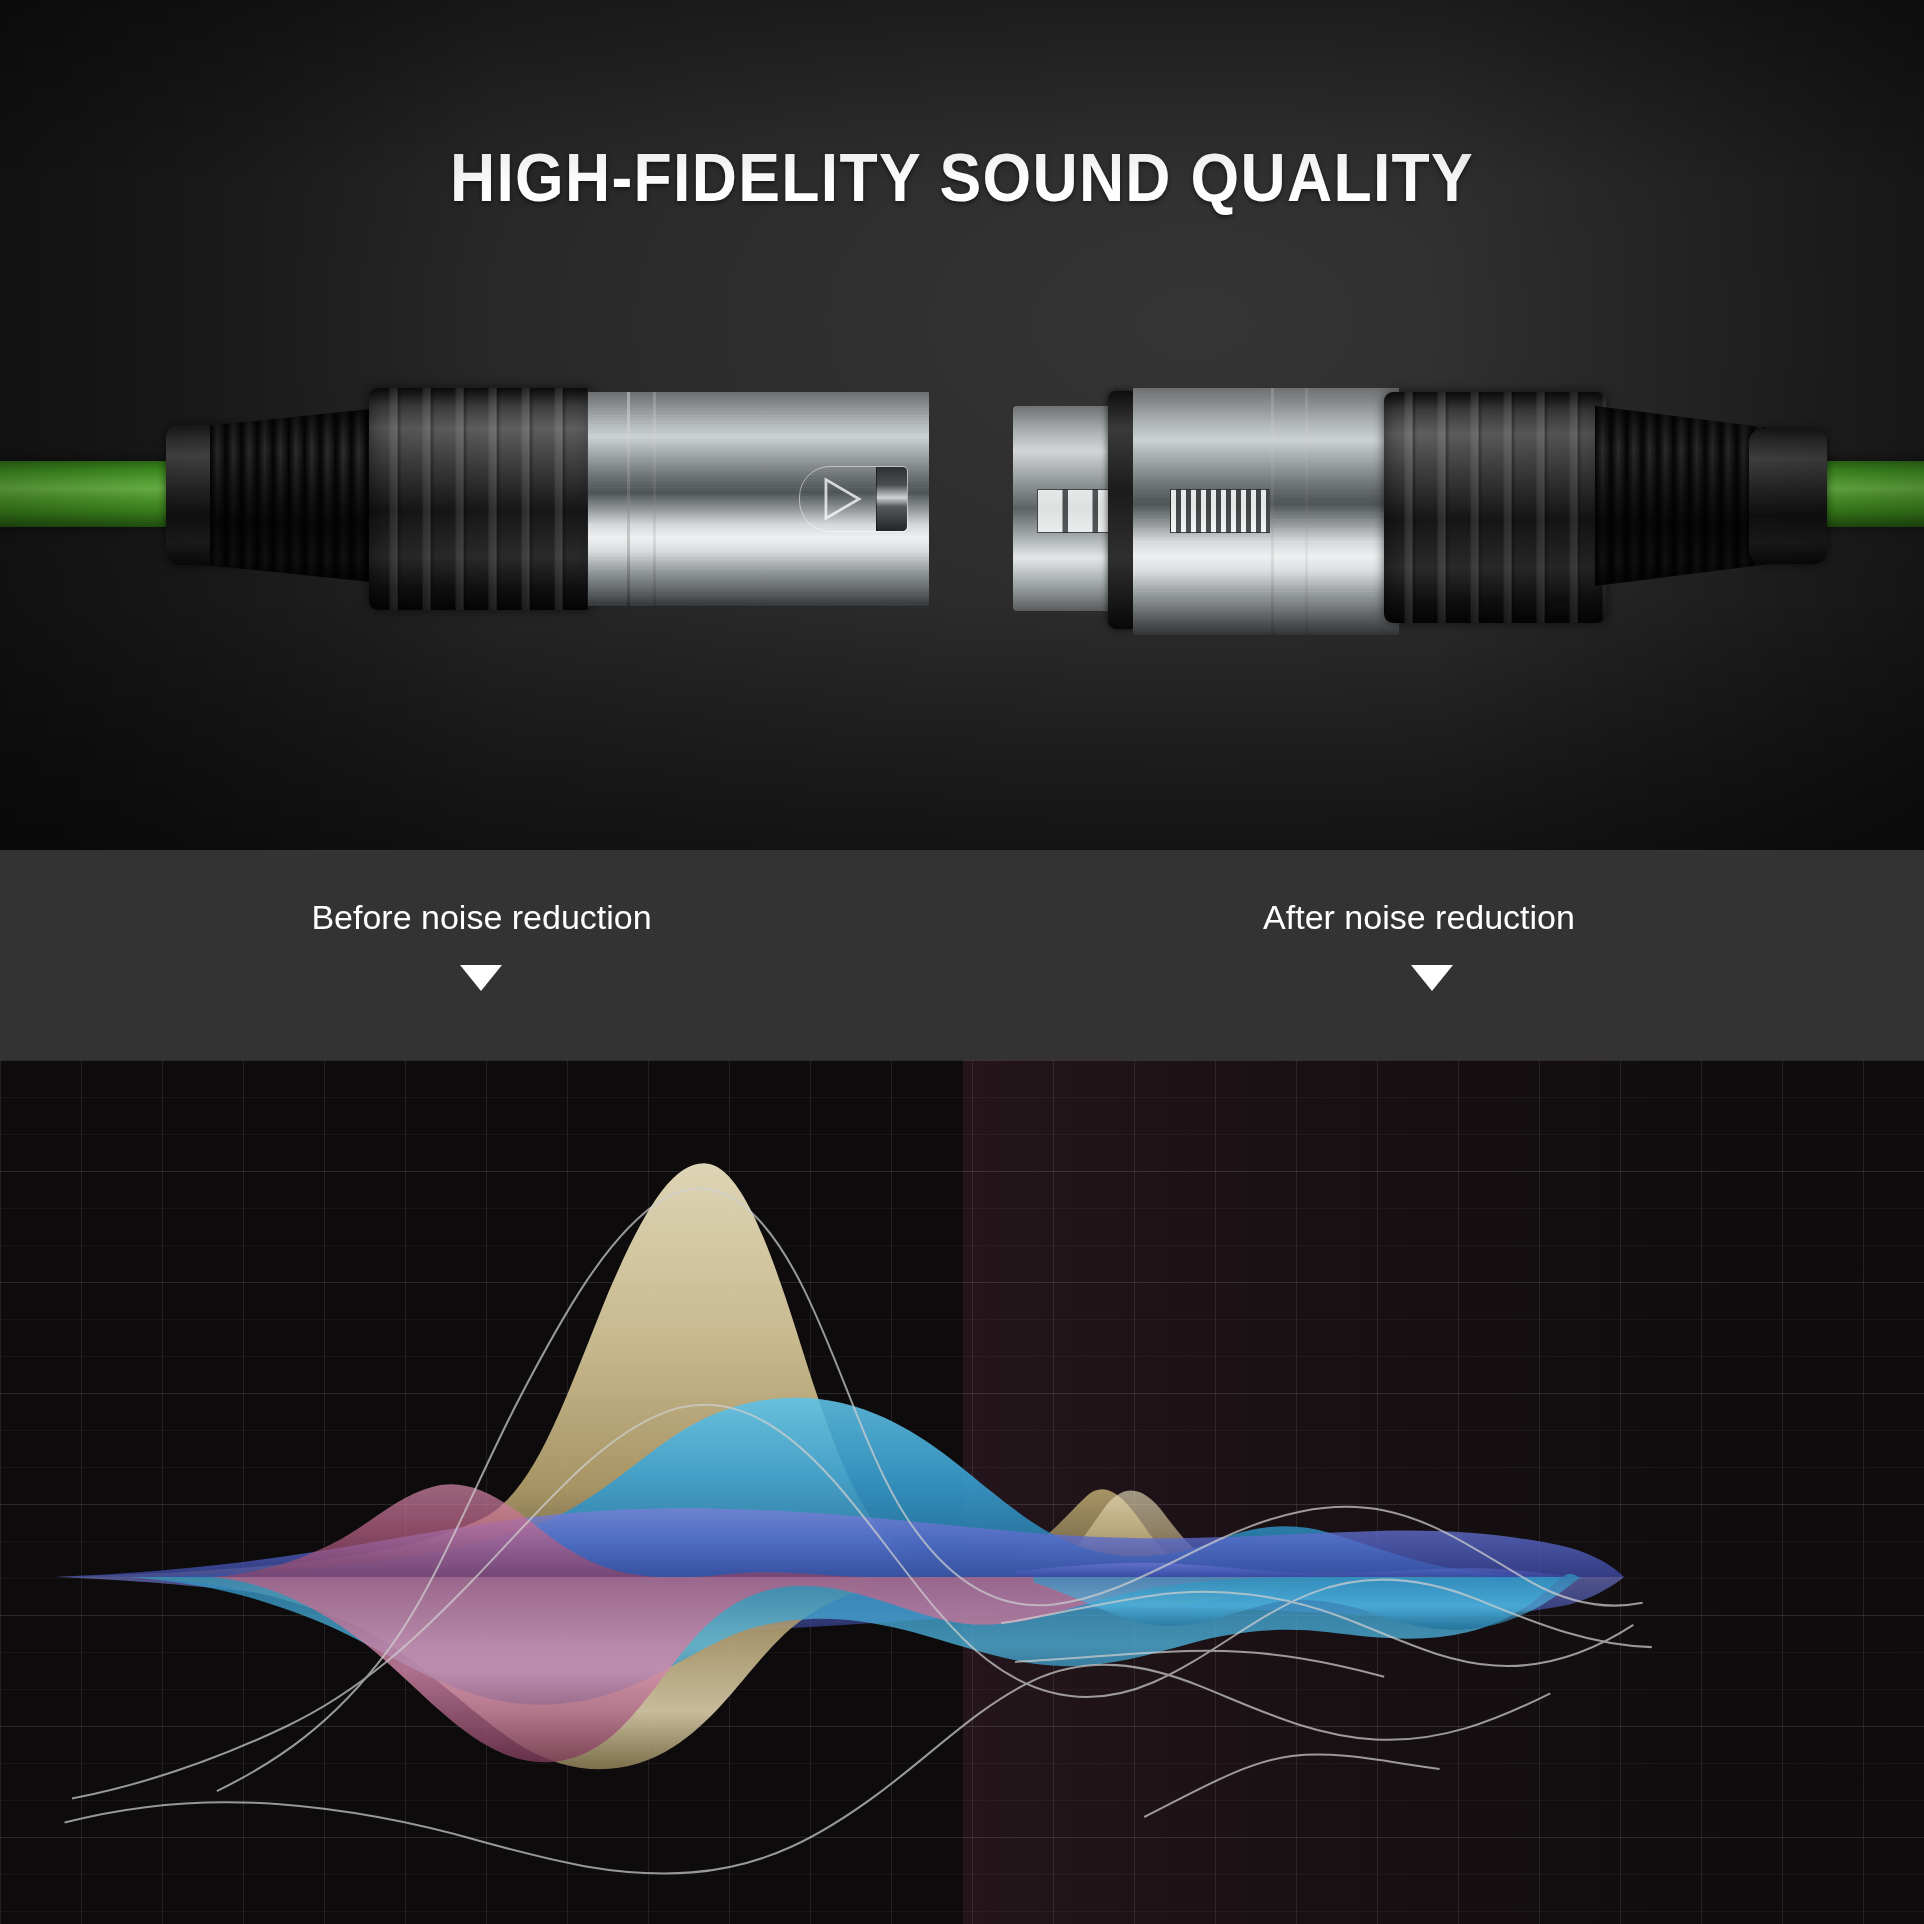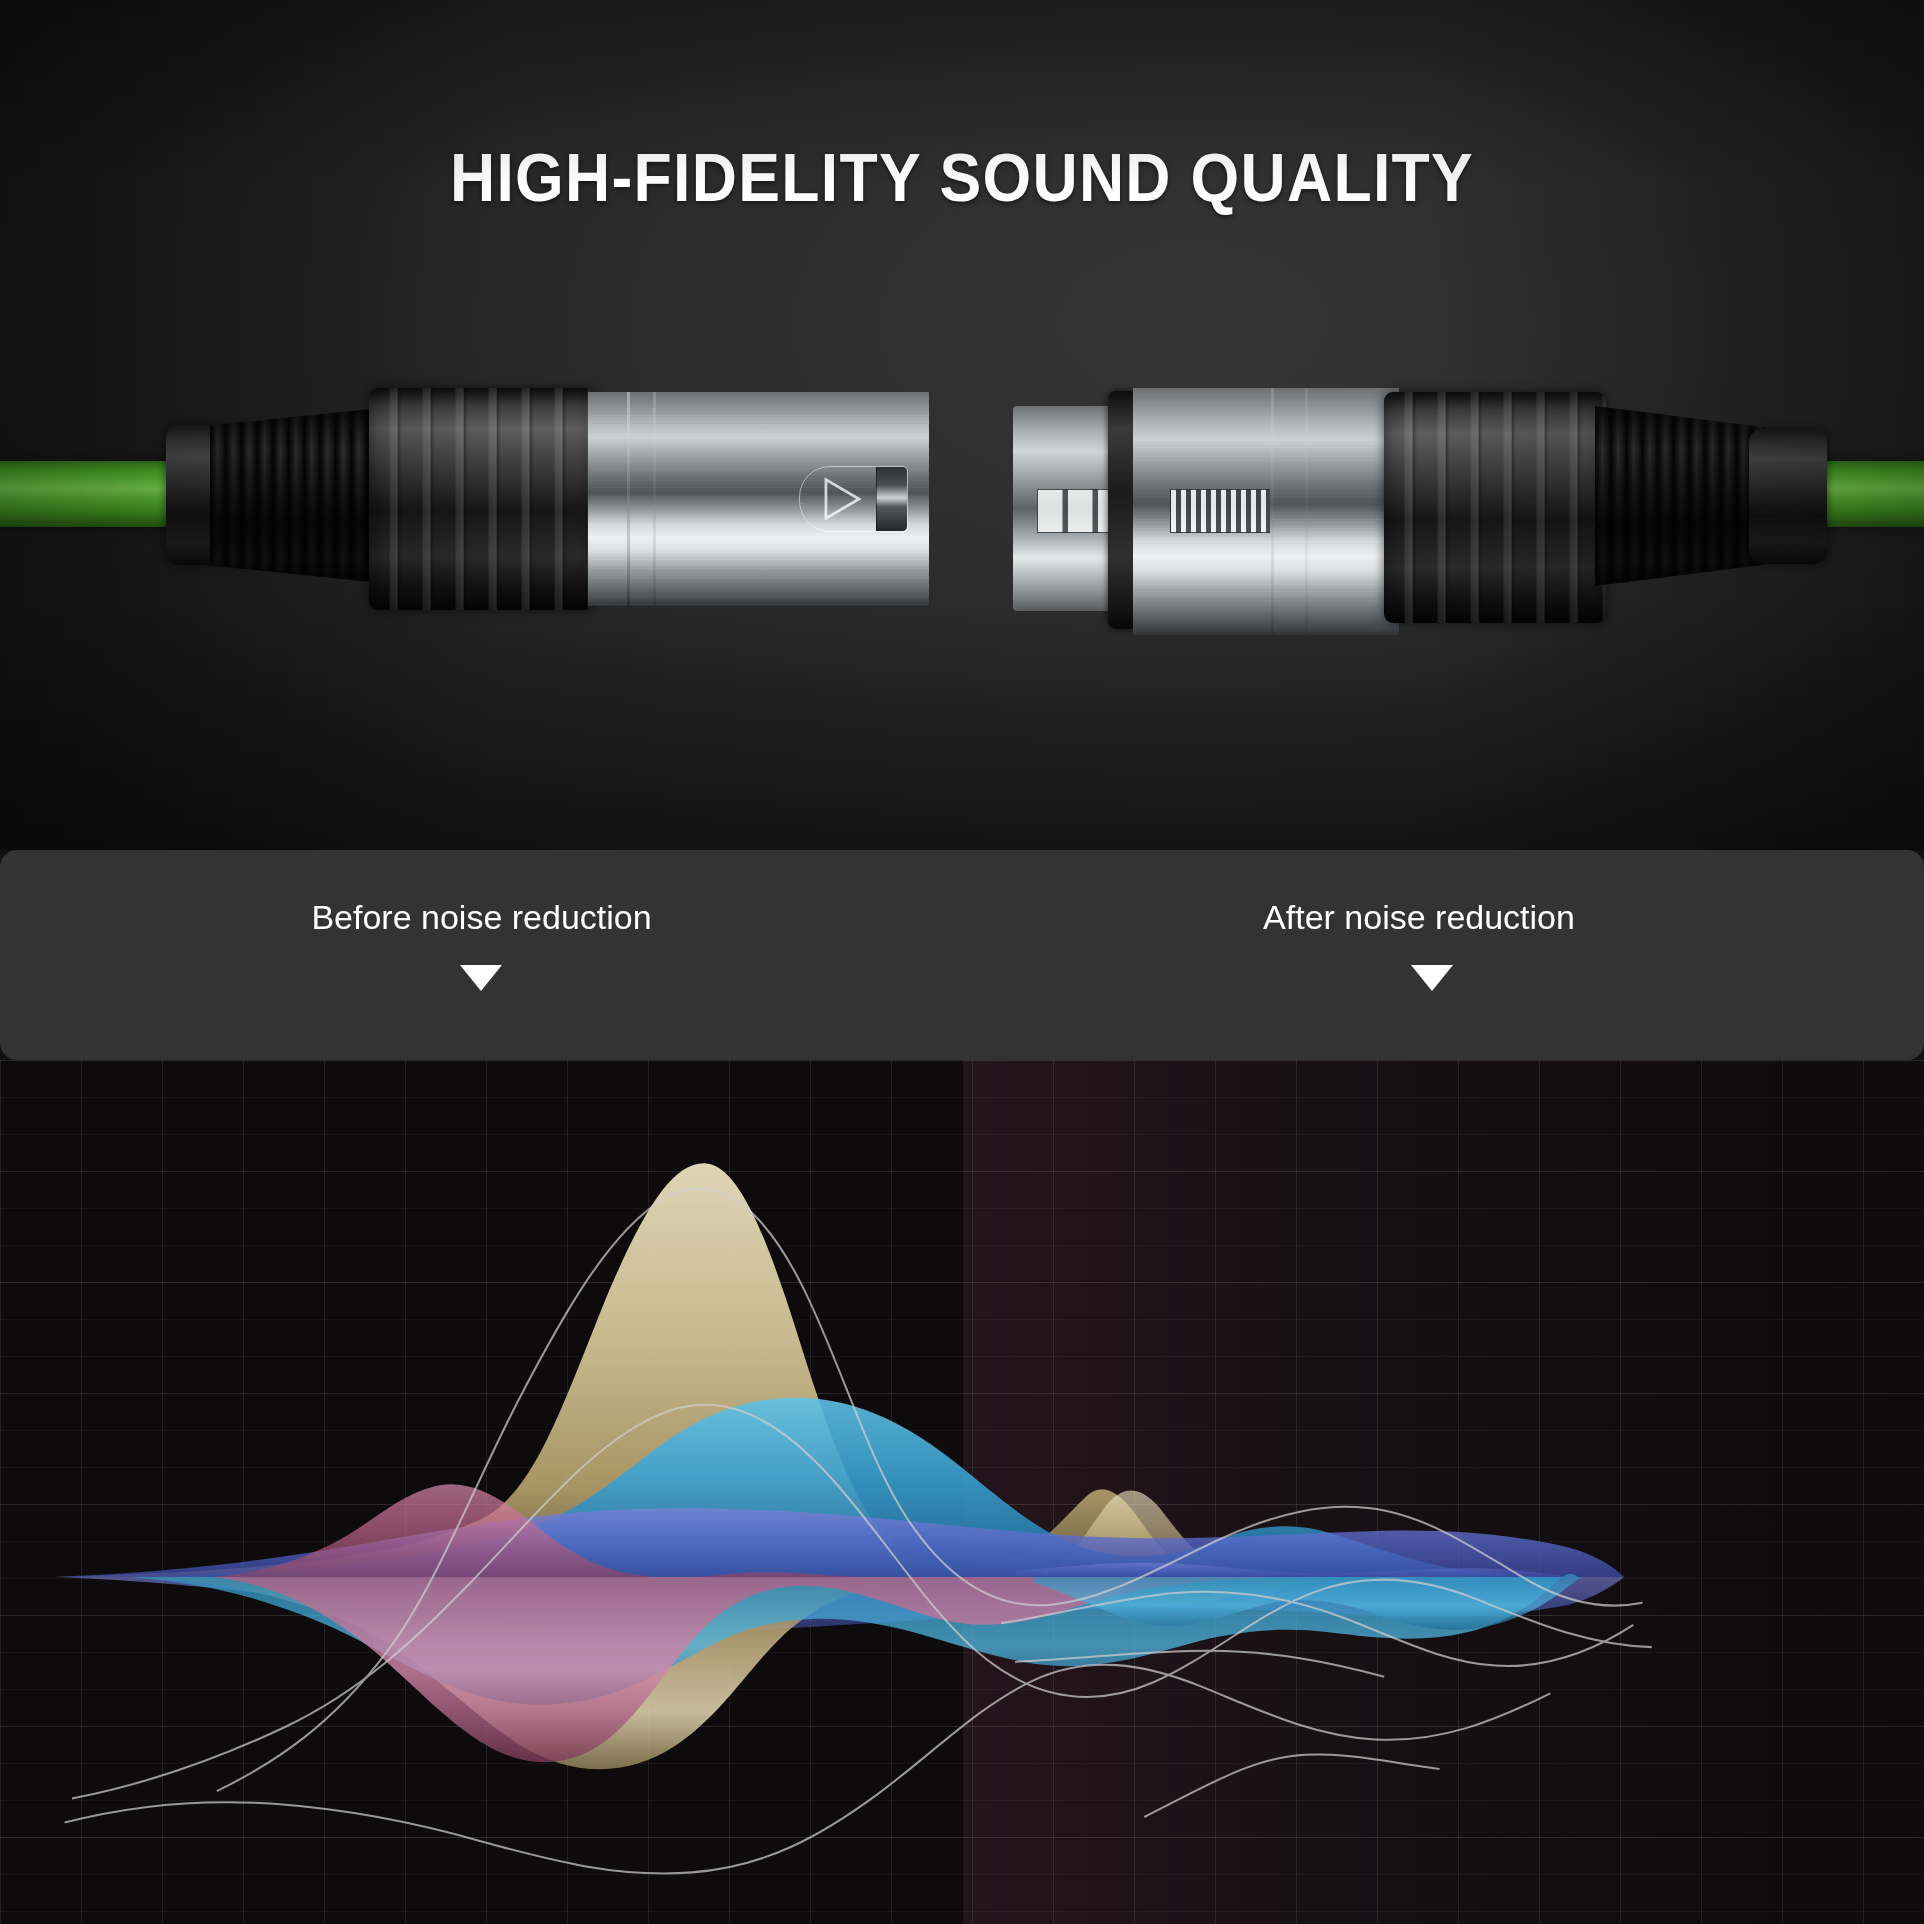--- a/index.html
+++ b/index.html
@@ -148,21 +148,20 @@
     background:linear-gradient(to bottom,
       #6e7274 0%, #a9aeb0 12%, #d2d6d8 22%, #8e9395 38%,
       #5d6264 50%, #a8adaf 64%, #e3e7e8 74%, #9ba0a2 88%, #5a5e60 100%);
     border-radius:3.7px 0 0 3.7px;
   }
 
   
   .strip {
     position:absolute; left:0; top:850px; width:1924px; height:210px;
     background:#333333;
-    border-radius:17px;
   }
   .strip-label {
     position:absolute; top:48px;
     color:#ffffff; font-size:34px; font-weight:400;
     white-space:nowrap; text-align:center;
   }
   .strip-arrow {
     position:absolute; top:115px;
     width:0; height:0;
     border-left:21px solid transparent;

